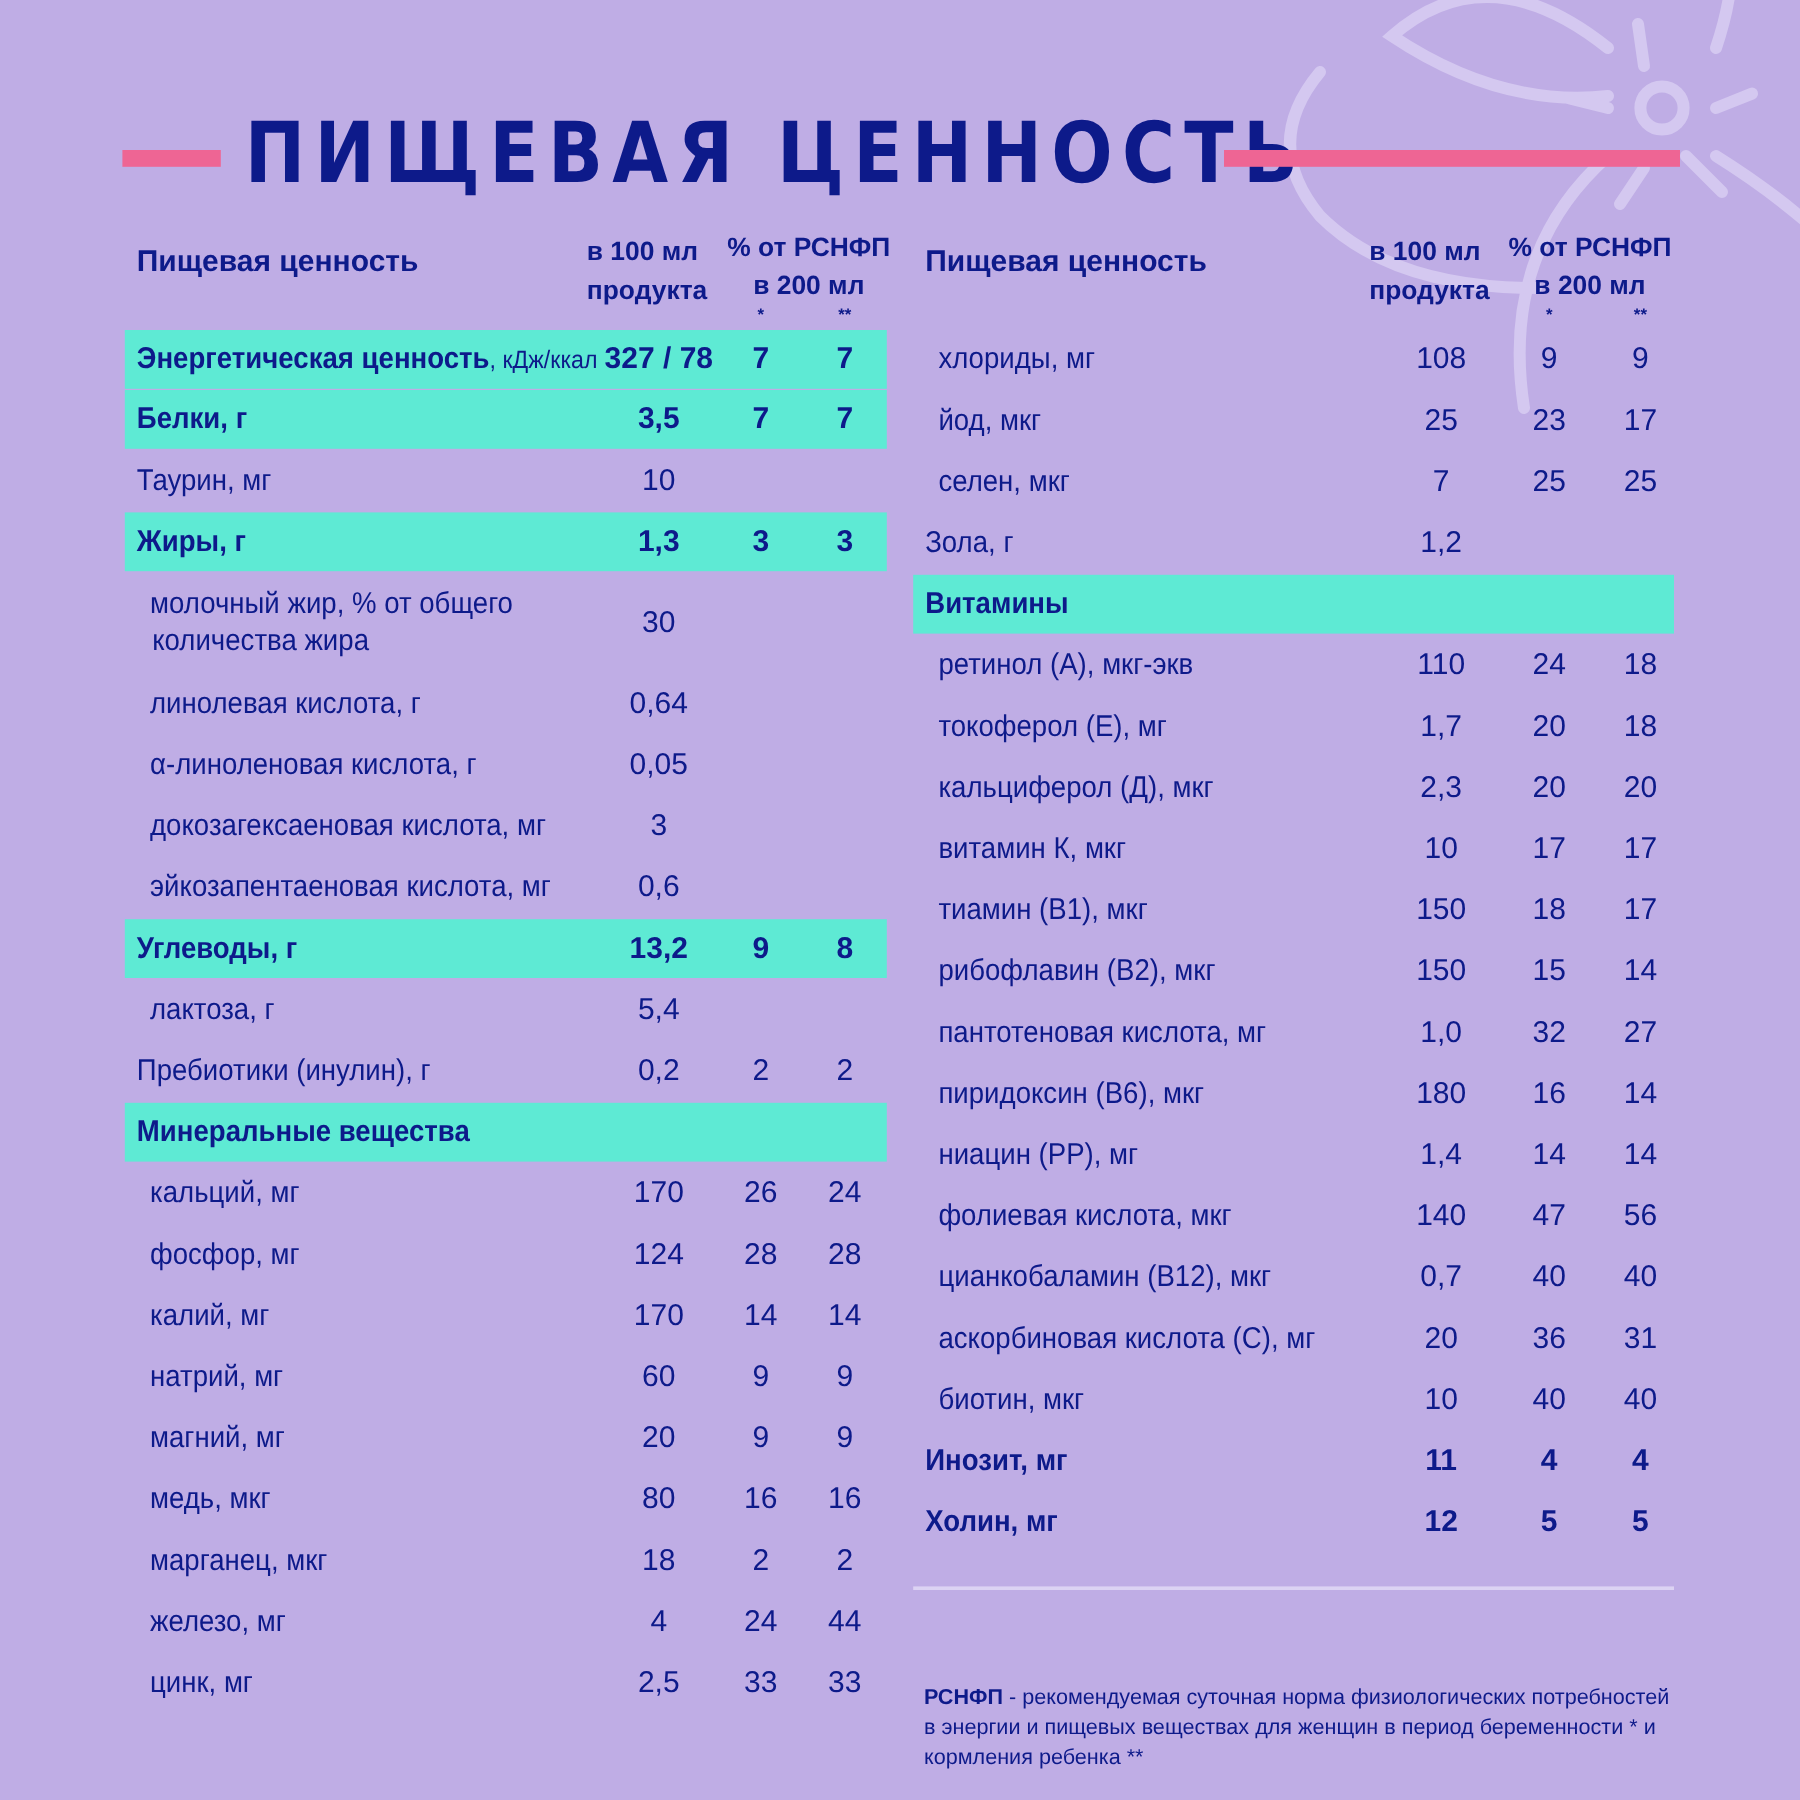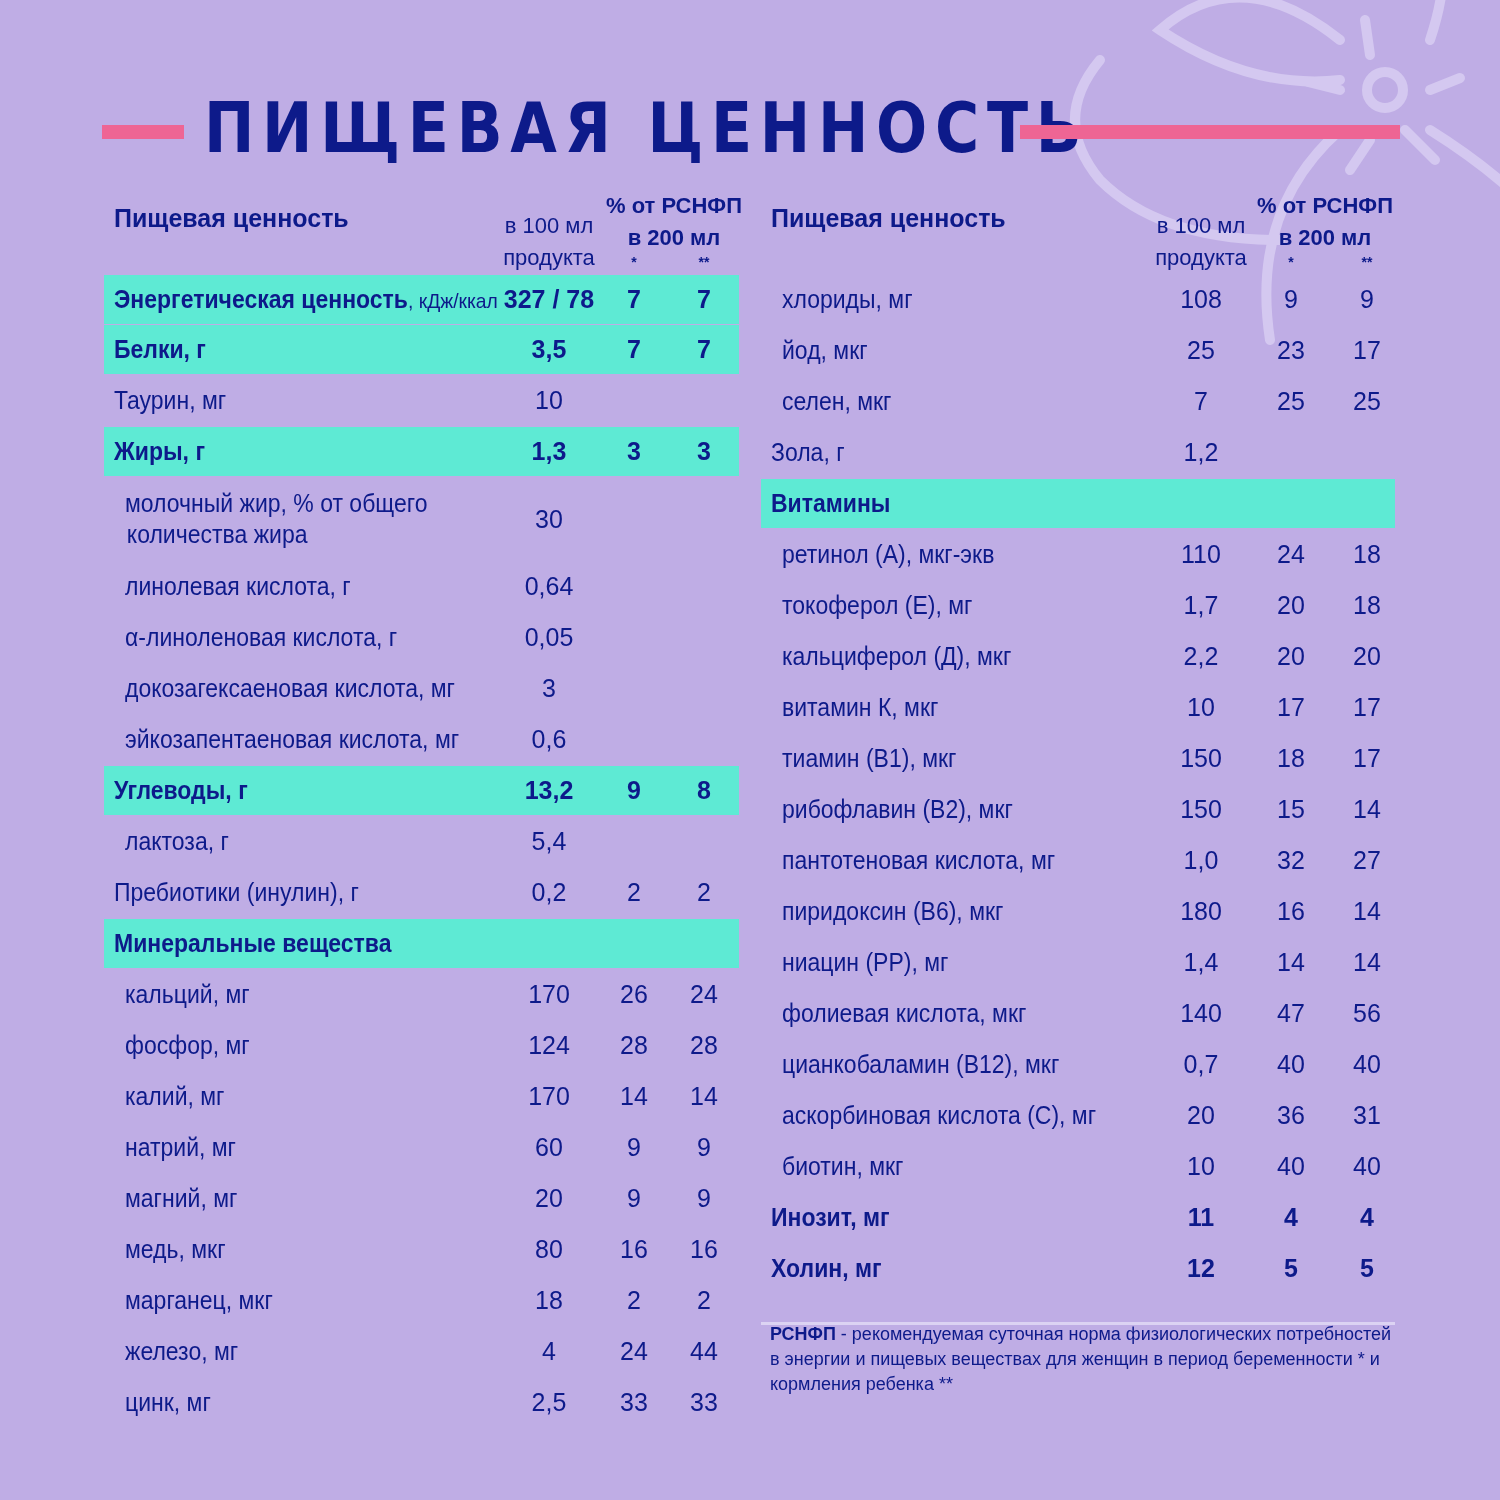--- a/index.html
+++ b/index.html
@@ -18,39 +18,39 @@
     font-family: "DejaVu Sans", sans-serif; font-weight: bold;
     font-size: 70px; letter-spacing: 9px; line-height: 80px;
     color: #0d1a8a; transform: scaleX(0.86); transform-origin: left center;
     white-space: nowrap;
   }
   .col { position: absolute; top: 190px; }
   .col-left { left: 104px; width: 635px; }
   .col-right { left: 761px; width: 634px; }
   .hdr { position: relative; height: 84px; }
   .hdr .name { position: absolute; left: 10px; top: 14px; font-size: 25px; font-weight: bold; }
-  .hdr .per100 { position: absolute; left: 385px; top: 20px; width: 120px; text-align: center; font-size: 22px; font-weight: normal; line-height: 32px; }
+  .hdr .per100 { position: absolute; left: 385px; top: 4px; width: 120px; text-align: left; font-size: 22px; font-weight: bold; line-height: 32px; }
   .hdr .pct { position: absolute; left: 500px; top: 0; width: 140px; text-align: center; font-size: 22px; font-weight: bold; line-height: 32px; }
   .hdr .star1 { position: absolute; left: 520px; top: 64px; width: 20px; text-align: center; font-size: 14px; font-weight: bold; }
   .hdr .star2 { position: absolute; left: 585px; top: 64px; width: 30px; text-align: center; font-size: 14px; font-weight: bold; }
   .row { position: relative; height: 51px; display: flex; align-items: center; font-size: 25px; }
   .row.tall { height: 84px; }
   .row.band { background: #5eead4; height: 49px; margin: 1px 0; }
   .row .lbl { position: absolute; left: 10px; line-height: 31px; transform: scaleX(0.92); transform-origin: left center; white-space: nowrap; }
   .row.sub .lbl { left: 21px; }
   .row .v1 { position: absolute; left: 385px; width: 120px; text-align: center; }
   .row .v2 { position: absolute; left: 510px; width: 40px; text-align: center; }
   .row .v3 { position: absolute; left: 580px; width: 40px; text-align: center; }
   .row.bold { font-weight: bold; }
   .row .unit { font-weight: normal; font-size: 21px; }
   .col-right .row .v1 { left: 380px; }
   .col-right .row .v2 { left: 510px; }
   .col-right .row .v3 { left: 586px; }
   .divider { position: absolute; left: 761px; top: 1322px; width: 634px; height: 3px; background: #dcd3f3; }
-  .footnote { position: absolute; left: 770px; top: 1322px; width: 630px; font-size: 18px; line-height: 25px; }
+  .footnote { position: absolute; left: 770px; top: 1402px; width: 630px; font-size: 18px; line-height: 25px; }
   .footnote b { font-weight: bold; }
 </style>
 </head>
 <body>
 
 <svg class="flower" viewBox="0 0 520 480" fill="none" stroke="#d4c8f0" stroke-width="10" stroke-linecap="round">
   <circle cx="345" cy="150" r="18"></circle>
   <path d="M300 100 Q200 20 120 90 Q210 150 300 140"></path>
   <path d="M390 100 Q420 10 380 -20"></path>
   <path d="M300 190 Q210 270 230 400"></path>
@@ -274,21 +274,21 @@
         <div class="v3">18</div>
       </div>
       <div class="row sub">
         <div class="lbl"><span>токоферол (Е), мг</span></div>
         <div class="v1">1,7</div>
         <div class="v2">20</div>
         <div class="v3">18</div>
       </div>
       <div class="row sub">
         <div class="lbl"><span>кальциферол (Д), мкг</span></div>
-        <div class="v1">2,2</div>
+        <div class="v1">2,3</div>
         <div class="v2">20</div>
         <div class="v3">20</div>
       </div>
       <div class="row sub">
         <div class="lbl"><span>витамин К, мкг</span></div>
         <div class="v1">10</div>
         <div class="v2">17</div>
         <div class="v3">17</div>
       </div>
       <div class="row sub">

